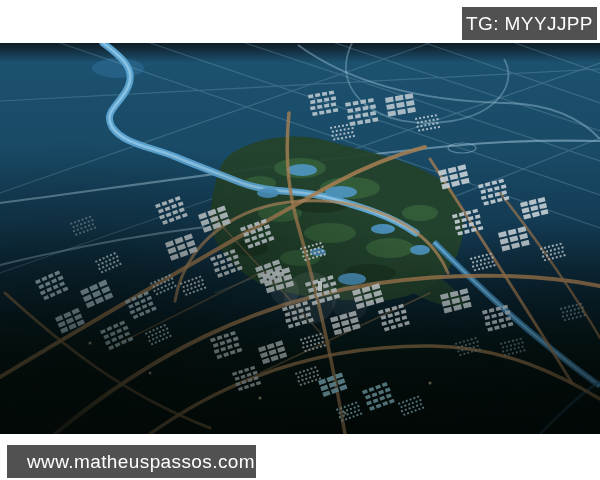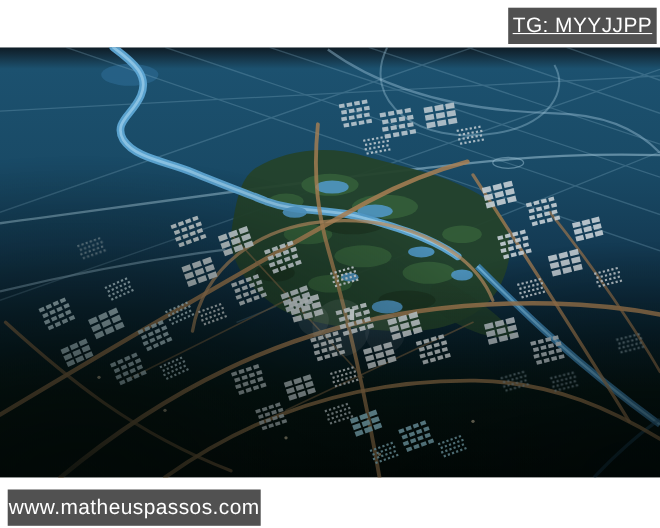--- a/index.html
+++ b/index.html
@@ -7,22 +7,22 @@
     position:relative;width:600px;height:480px;background:#ffffff;
     overflow:hidden;font-family:"Liberation Sans",sans-serif;
   }
   .artwork{position:absolute;top:43px;left:0;width:600px;height:391px;}
   .artwork svg{display:block;}
   .badge{
     position:absolute;display:flex;align-items:center;justify-content:center;
     background:#515151;color:#ffffff;font-size:19px;letter-spacing:.4px;
     white-space:nowrap;
   }
-  .badge-top{top:7px;left:462px;width:135px;height:33px;text-decoration:underline;}
-  .badge-bottom{top:445px;left:7px;width:230px;height:33px;}
+  .badge-top{top:7px;left:462px;width:135px;height:33px;}
+  .badge-bottom{top:445px;left:7px;width:230px;height:33px;padding-left:19px;}
 </style>
 </head>
 <body>
 
 <div class="page">
 
   <div class="badge badge-top" style="background-color: rgb(81, 81, 81); color: rgb(255, 255, 255);">TG: MYYJJPP</div>
 
   <div class="artwork">
     <svg width="600" height="391" viewBox="0 0 600 391" role="img" aria-label="Aerial dusk rendering of a planned city: winding blue river, central wetland park with lakes, clusters of white buildings, tan roads, dark surrounding land">

